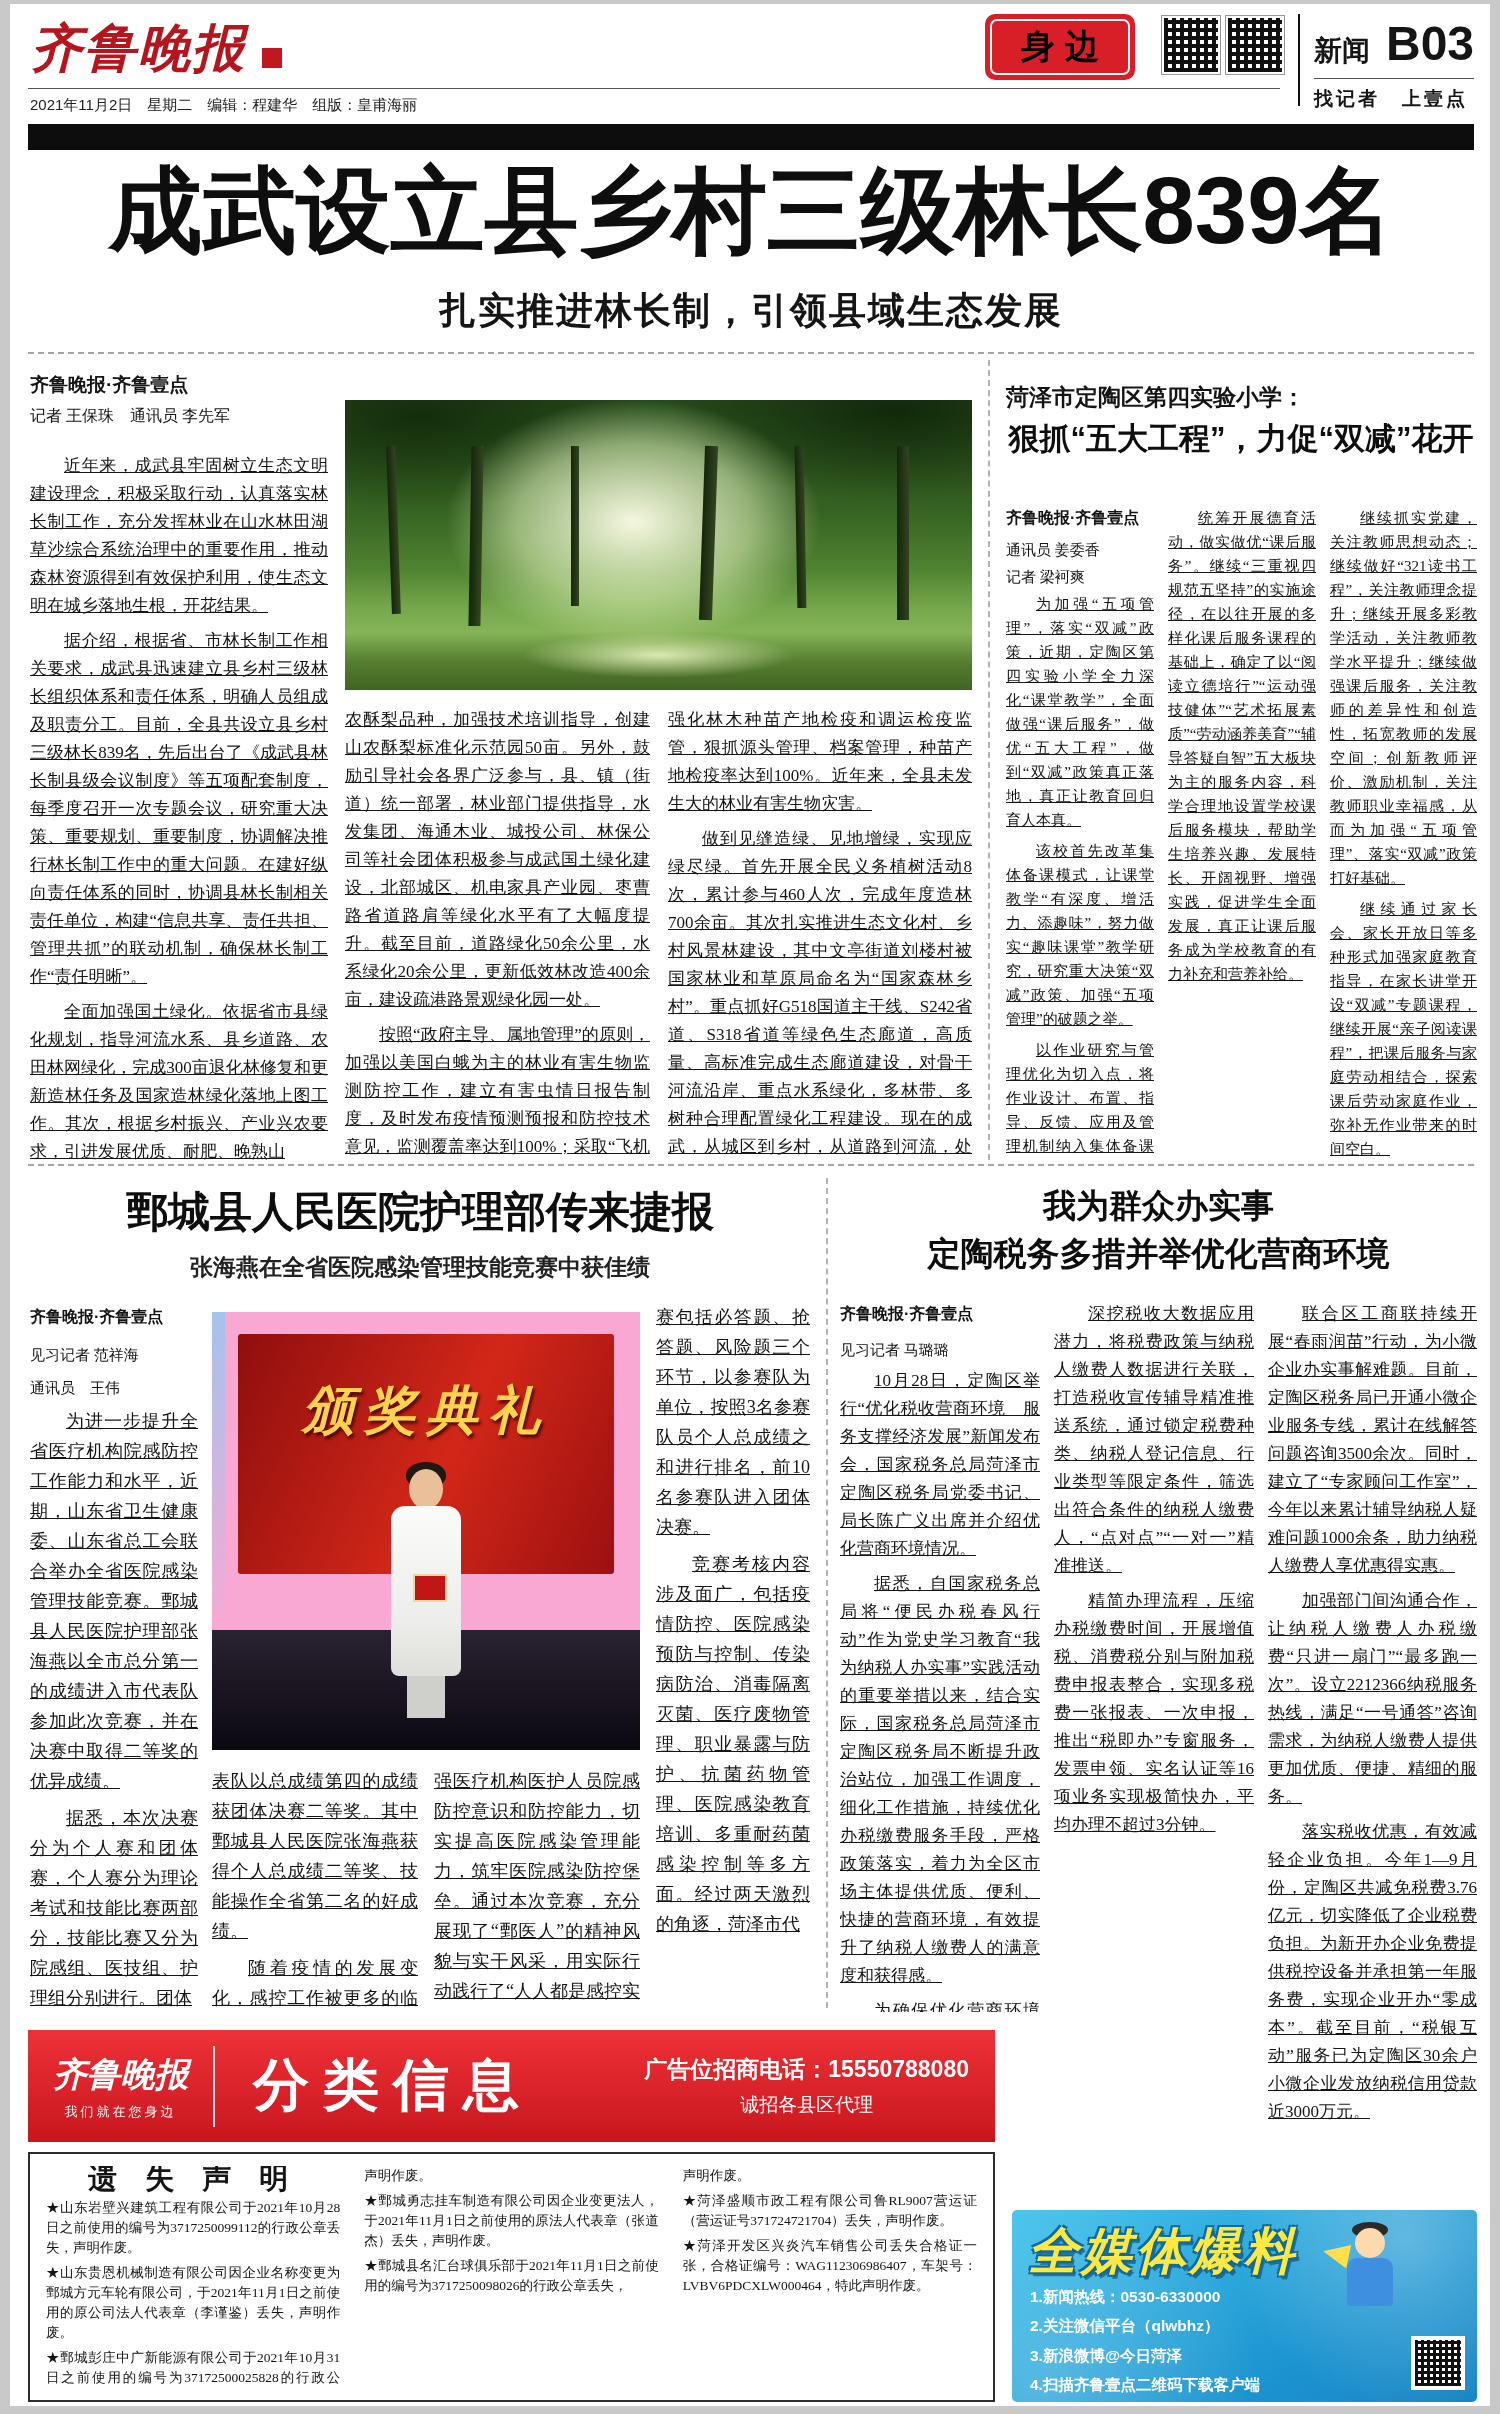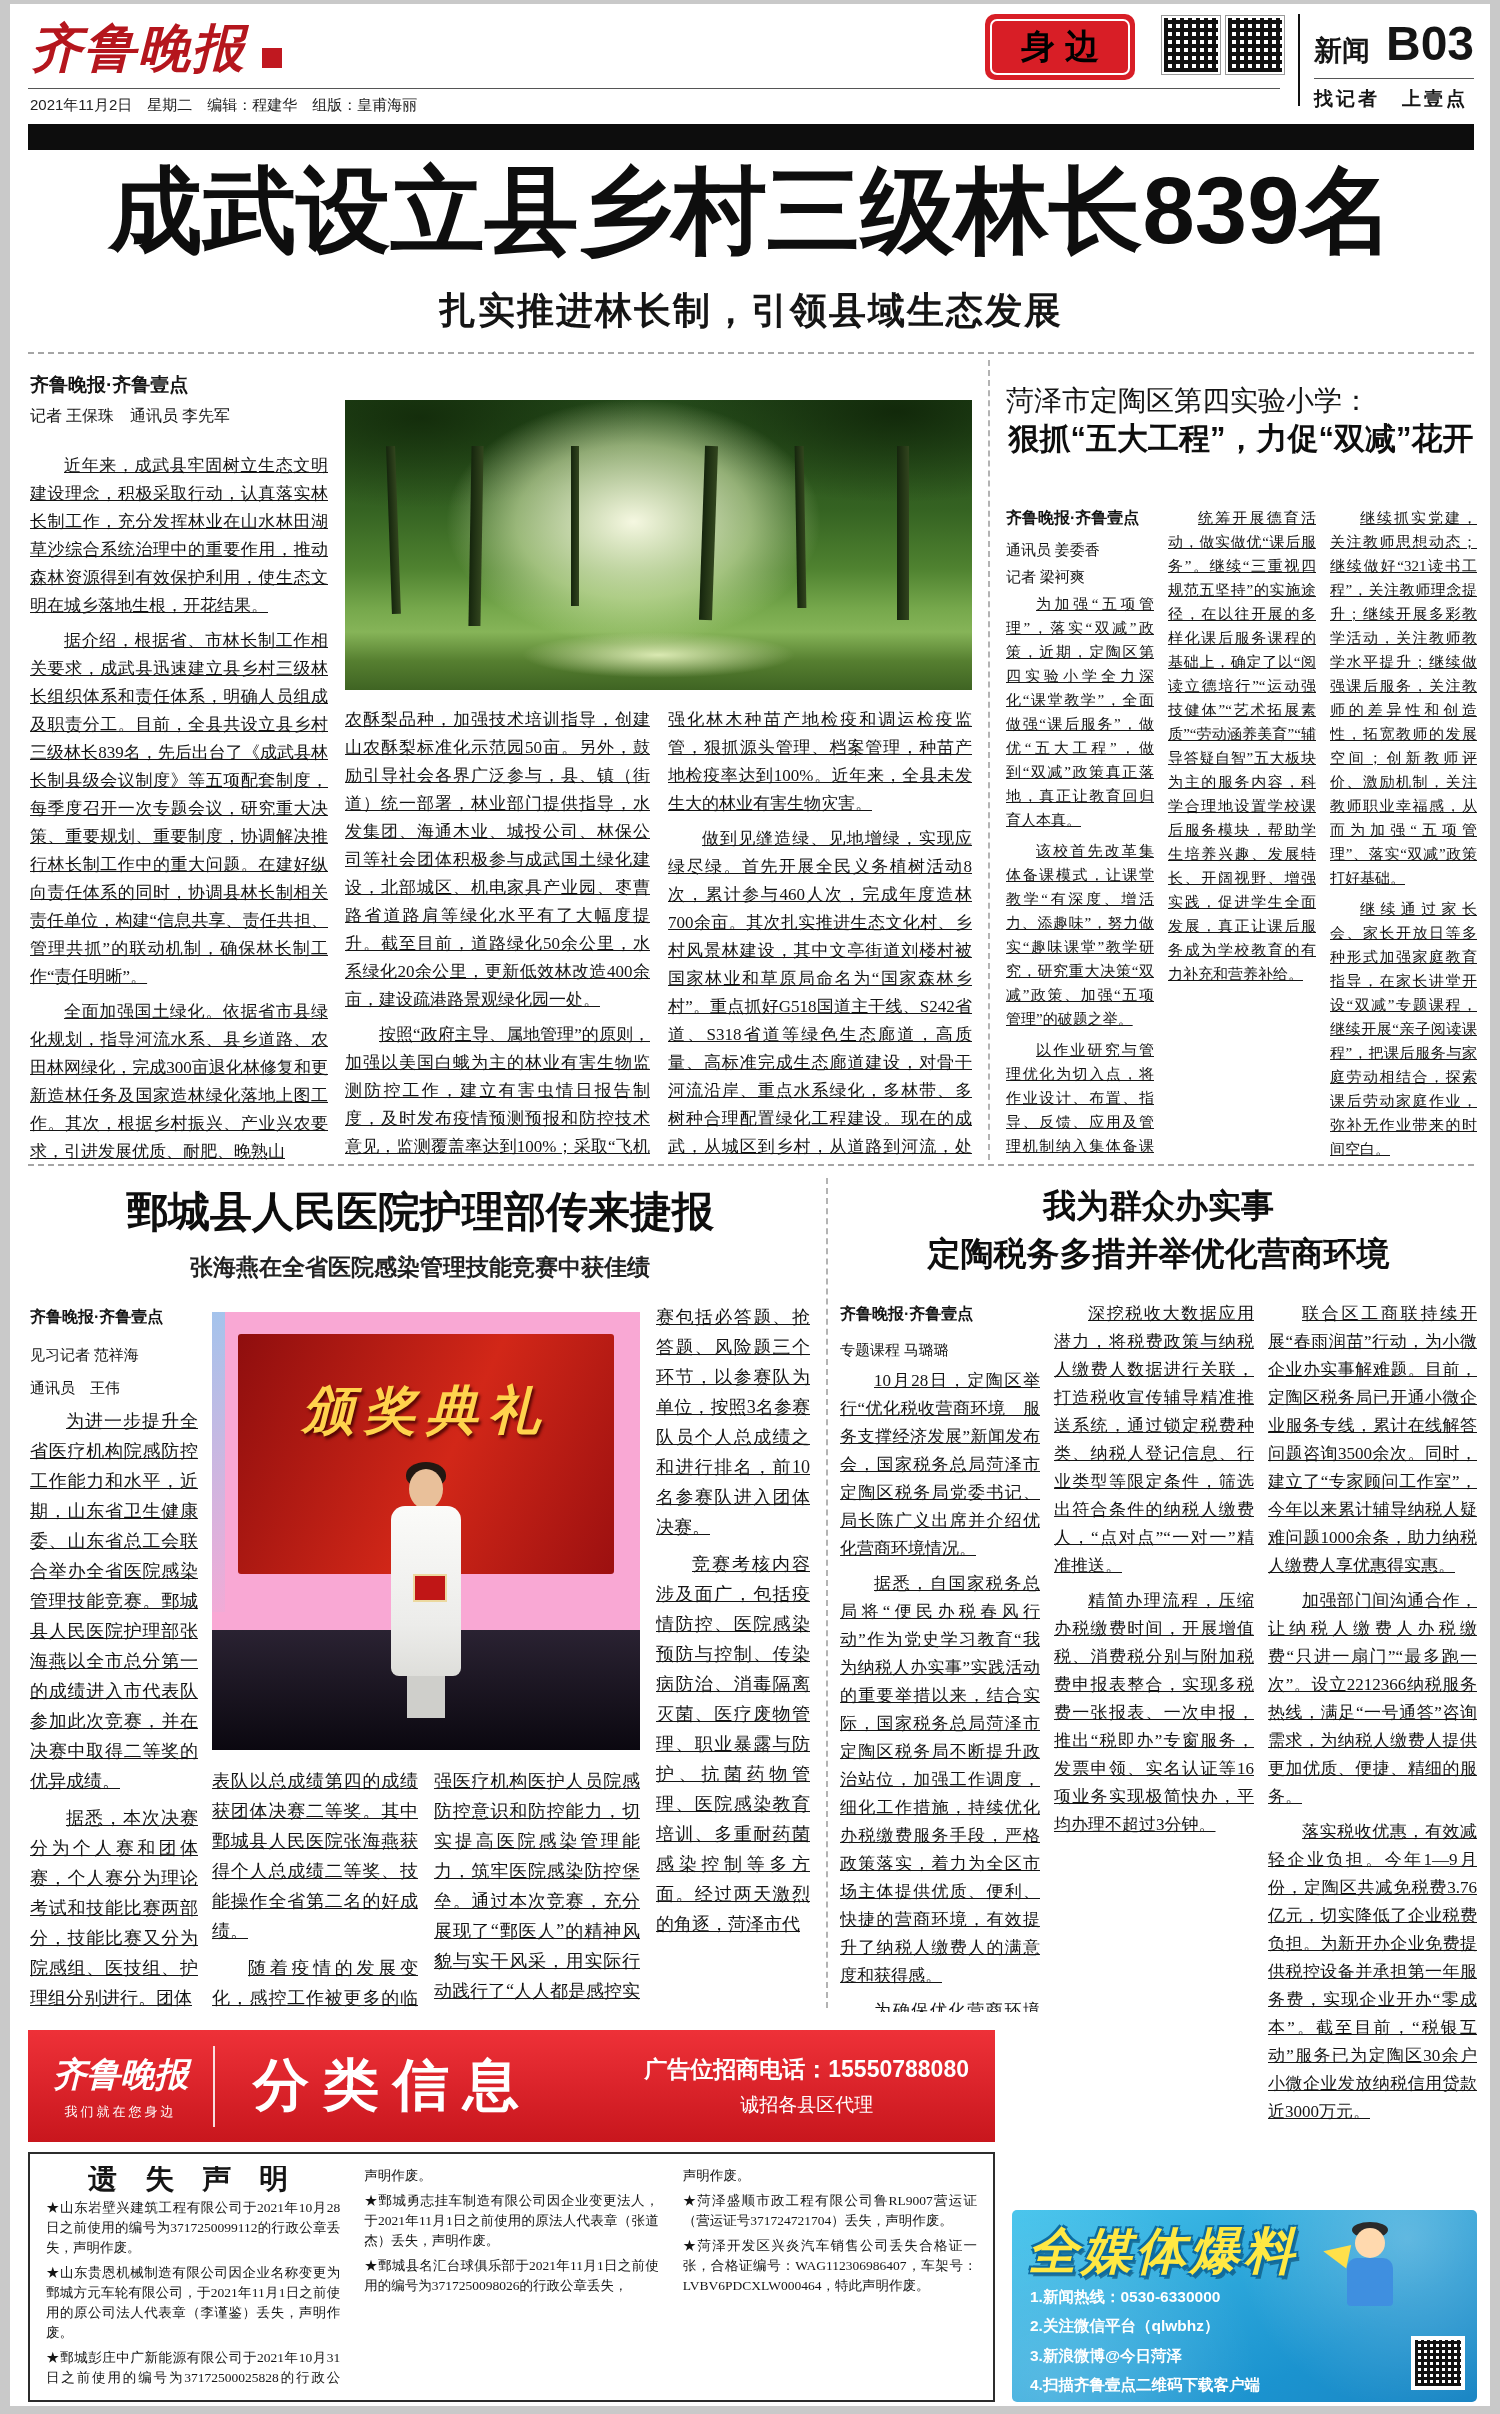--- a/index.html
+++ b/index.html
@@ -68,21 +68,21 @@
   .t2{left:20%;width:12px;height:62%;transform:rotate(1deg);}
   .t3{left:36%;width:8px;height:55%;}
   .t4{left:57%;width:13px;height:60%;transform:rotate(2deg);}
   .t5{left:72%;width:9px;height:56%;transform:rotate(-1deg);}
   .t6{left:88%;width:12px;height:60%;}
   #f-path{position:absolute;left:28%;bottom:4%;width:44%;height:16%;
      background:radial-gradient(ellipse,rgba(240,250,200,.85),rgba(240,250,200,0) 70%);}
 
   
   #vdash1{left:988px;top:360px;height:800px;border-left:2px dashed #b3b3b3;}
-  #sch-kicker{left:1006px;top:382px;width:470px;font-size:28px;font-weight:400;}
+  #sch-kicker{left:1006px;top:382px;width:470px;font-size:23px;font-weight:700;}
   #sch-hl{left:1006px;top:420px;width:470px;text-align:center;font-size:31px;line-height:1.25;}
   #sch-c1{left:1006px;top:506px;width:148px;height:654px;}
   #sch-c2{left:1168px;top:506px;width:148px;height:654px;}
   #sch-c3{left:1330px;top:506px;width:147px;height:654px;}
   #sch-c1 .src{font-size:16px;}
 
   
   #dash-mid{left:28px;top:1164px;width:1446px;border-top:2px dashed #a5a5a5;}
   #vdash2{left:826px;top:1178px;height:830px;border-left:2px dashed #b3b3b3;}
 
@@ -286,21 +286,21 @@
     </div>
   <div class="abs jcol body18 cont-first" id="hosp-u2">
       <p class="para">强医疗机构医护人员院感防控意识和防控能力，切实提高医院感染管理能力，筑牢医院感染防控堡垒。通过本次竞赛，充分展现了“鄄医人”的精神风貌与实干风采，用实际行动践行了“人人都是感控实践者”的工作宗旨。</p>
     </div>
 
   <div class="abs hl" id="tax-kicker">我为群众办实事</div>
   <div class="abs hl" id="tax-hl">定陶税务多措并举优化营商环境</div>
 
   <div class="abs jcol body17t" id="tax-c1">
     <div class="src">齐鲁晚报·齐鲁壹点</div>
-    <div class="byl">专题课程 马璐璐</div>
+    <div class="byl">见习记者 马璐璐</div>
     <div>
         <p class="para">10月28日，定陶区举行“优化税收营商环境　服务支撑经济发展”新闻发布会，国家税务总局菏泽市定陶区税务局党委书记、局长陈广义出席并介绍优化营商环境情况。</p>
         <p class="para">据悉，自国家税务总局将“便民办税春风行动”作为党史学习教育“我为纳税人办实事”实践活动的重要举措以来，结合实际，国家税务总局菏泽市定陶区税务局不断提升政治站位，加强工作调度，细化工作措施，持续优化办税缴费服务手段，严格政策落实，着力为全区市场主体提供优质、便利、快捷的营商环境，有效提升了纳税人缴费人的满意度和获得感。</p>
         <p class="para">为确保优化营商环境各项部署、安排和要求落到实处，国家税务总局菏泽市定陶区税务局成立了由主要负责人任组长的优化营商环境工作领导小组，不断压实工作责任，确保优化营商环境各项要求落地落细。</p>
       </div>
   </div>
   <div class="abs jcol body17t" id="tax-c2">
       <p class="para">深挖税收大数据应用潜力，将税费政策与纳税人缴费人数据进行关联，打造税收宣传辅导精准推送系统，通过锁定税费种类、纳税人登记信息、行业类型等限定条件，筛选出符合条件的纳税人缴费人，“点对点”“一对一”精准推送。</p>
       <p class="para">精简办理流程，压缩办税缴费时间，开展增值税、消费税分别与附加税费申报表整合，实现多税费一张报表、一次申报，推出“税即办”专窗服务，发票申领、实名认证等16项业务实现极简快办，平均办理不超过3分钟。</p>
     </div>

